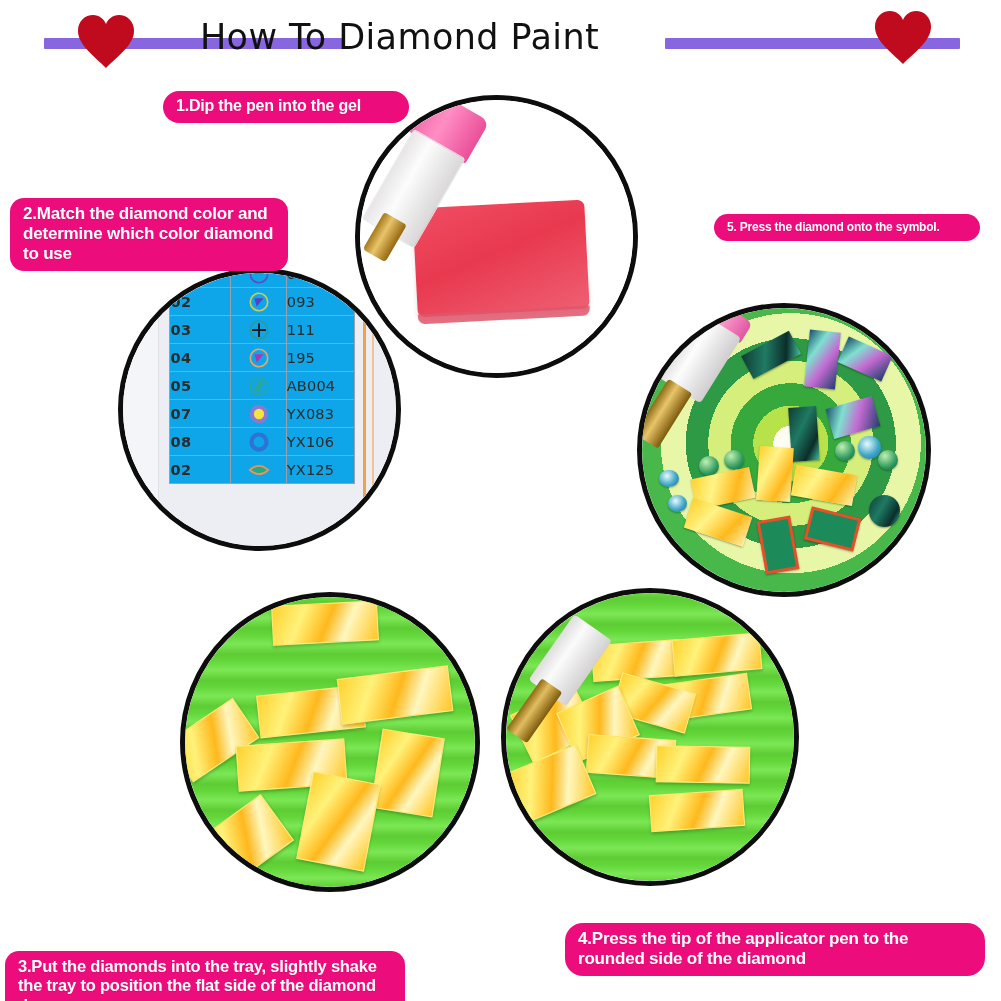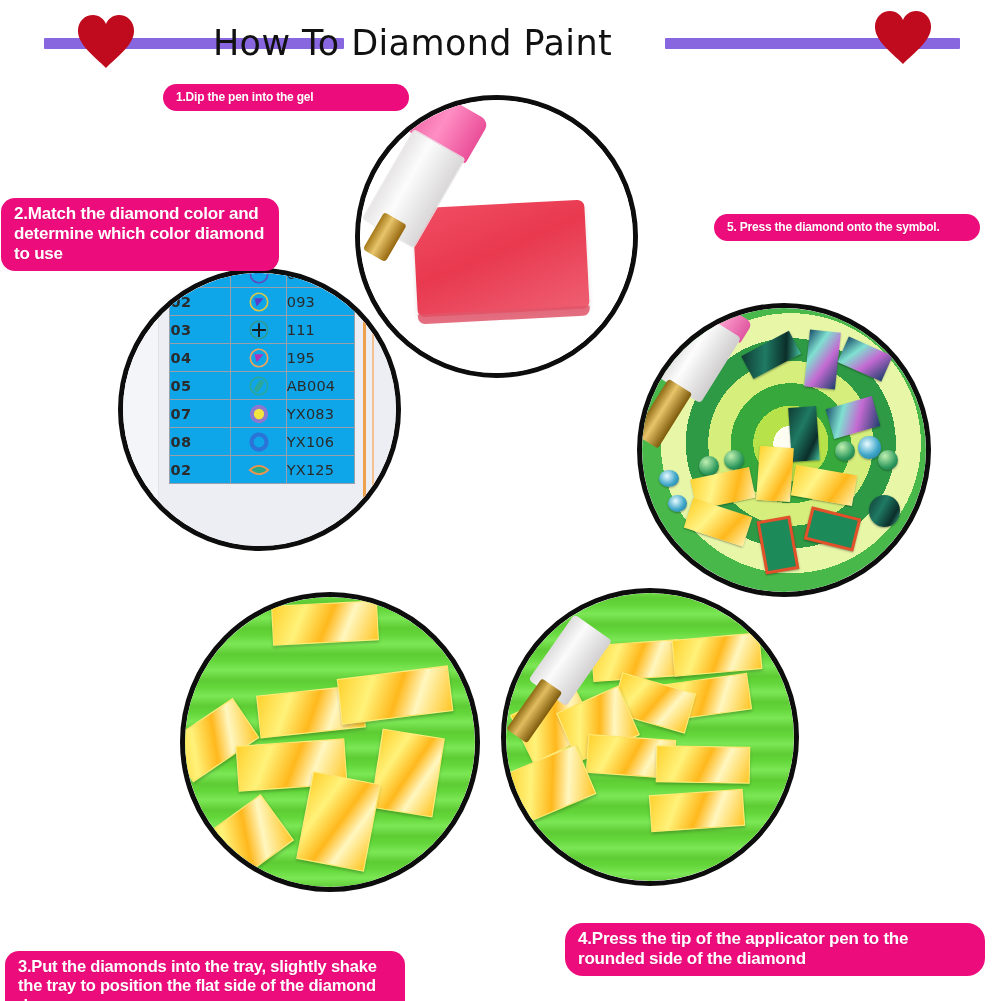--- a/index.html
+++ b/index.html
@@ -8,31 +8,31 @@
   #stage{position:absolute;inset:0;width:1001px;height:1001px;background:#fff;}
 
   
   .rule{position:absolute;height:11px;background:#8866e0;border-radius:1px;}
   .rule.left{left:44px;top:38px;width:300px;}
   .rule.right{left:665px;top:38px;width:295px;}
   .heart{position:absolute;width:62px;height:58px;}
   .heart svg{display:block;width:100%;height:100%;}
   .heart.h-left{left:75px;top:12px;}
   .heart.h-right{left:872px;top:8px;}
-  #title{position:absolute;left:0;top:23px;width:799px;text-align:center;
+  #title{position:absolute;left:0;top:17px;width:799px;text-align:center;
          font-family:"DejaVu Sans",sans-serif;font-size:35px;font-weight:400;
-         letter-spacing:.4px;color:#111;white-space:nowrap;padding-left:13px;}
+         letter-spacing:.4px;color:#111;white-space:nowrap;}
 
   
   .steplabel{position:absolute;background:#ec0c7c;color:#fff;border-radius:16px;
              font-weight:bold;line-height:1.17;padding:6px 13px 7px 13px;
              box-sizing:border-box;font-size:17px;letter-spacing:-.2px;
              text-shadow:0 1px 0 rgba(0,0,0,.08);}
-  #lbl1{left:163px;top:84px;width:246px;border-radius:18px;font-size:12px;}
-  #lbl2{left:1px;top:198px;width:278px;border-radius:14px;}
+  #lbl1{left:163px;top:91px;width:246px;border-radius:18px;font-size:16px;}
+  #lbl2{left:10px;top:198px;width:278px;border-radius:14px;}
   #lbl5{left:714px;top:214px;width:266px;border-radius:18px;font-size:12px;}
   #lbl3{left:5px;top:911px;width:400px;border-radius:14px;font-size:16.5px;margin-top:40px;}
   #lbl4{left:565px;top:923px;width:420px;border-radius:18px;font-size:17px;}
 
   
   .circ{position:absolute;border-radius:50%;border:5px solid #0d0d0d;
         overflow:hidden;box-sizing:border-box;background:#fff;}
   .cinner{position:absolute;inset:0;border-radius:50%;overflow:hidden;}
 
   

